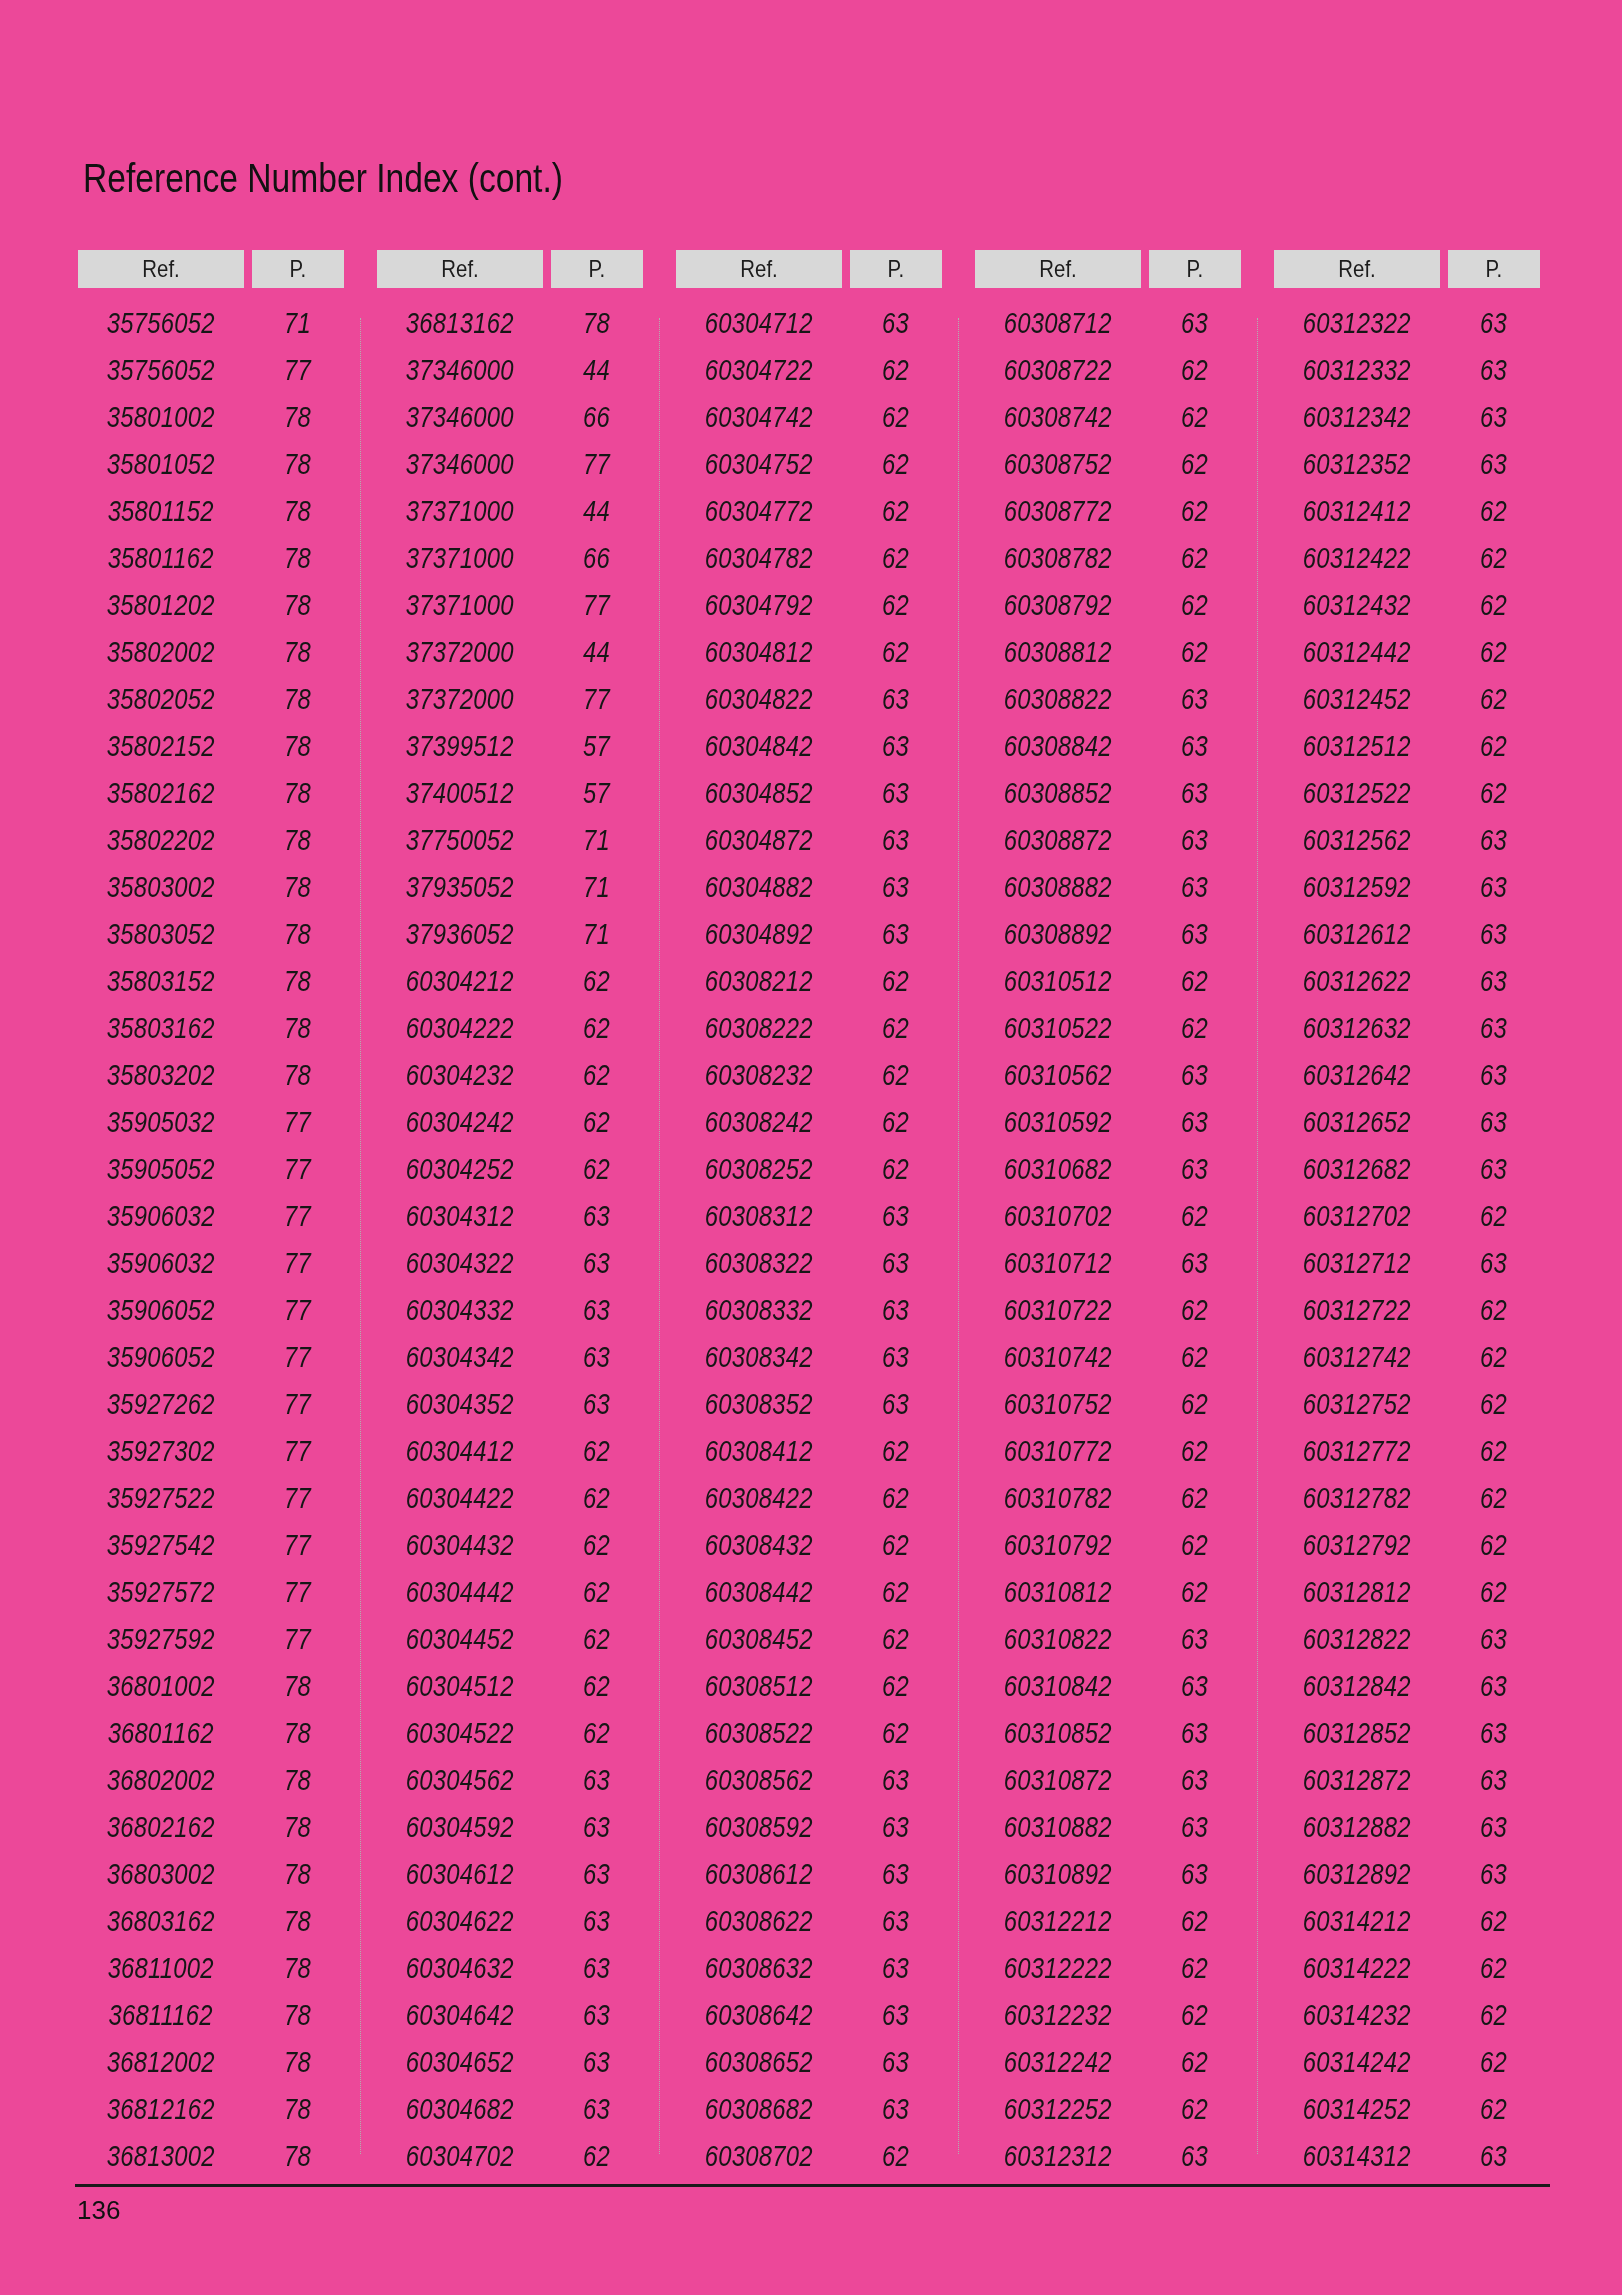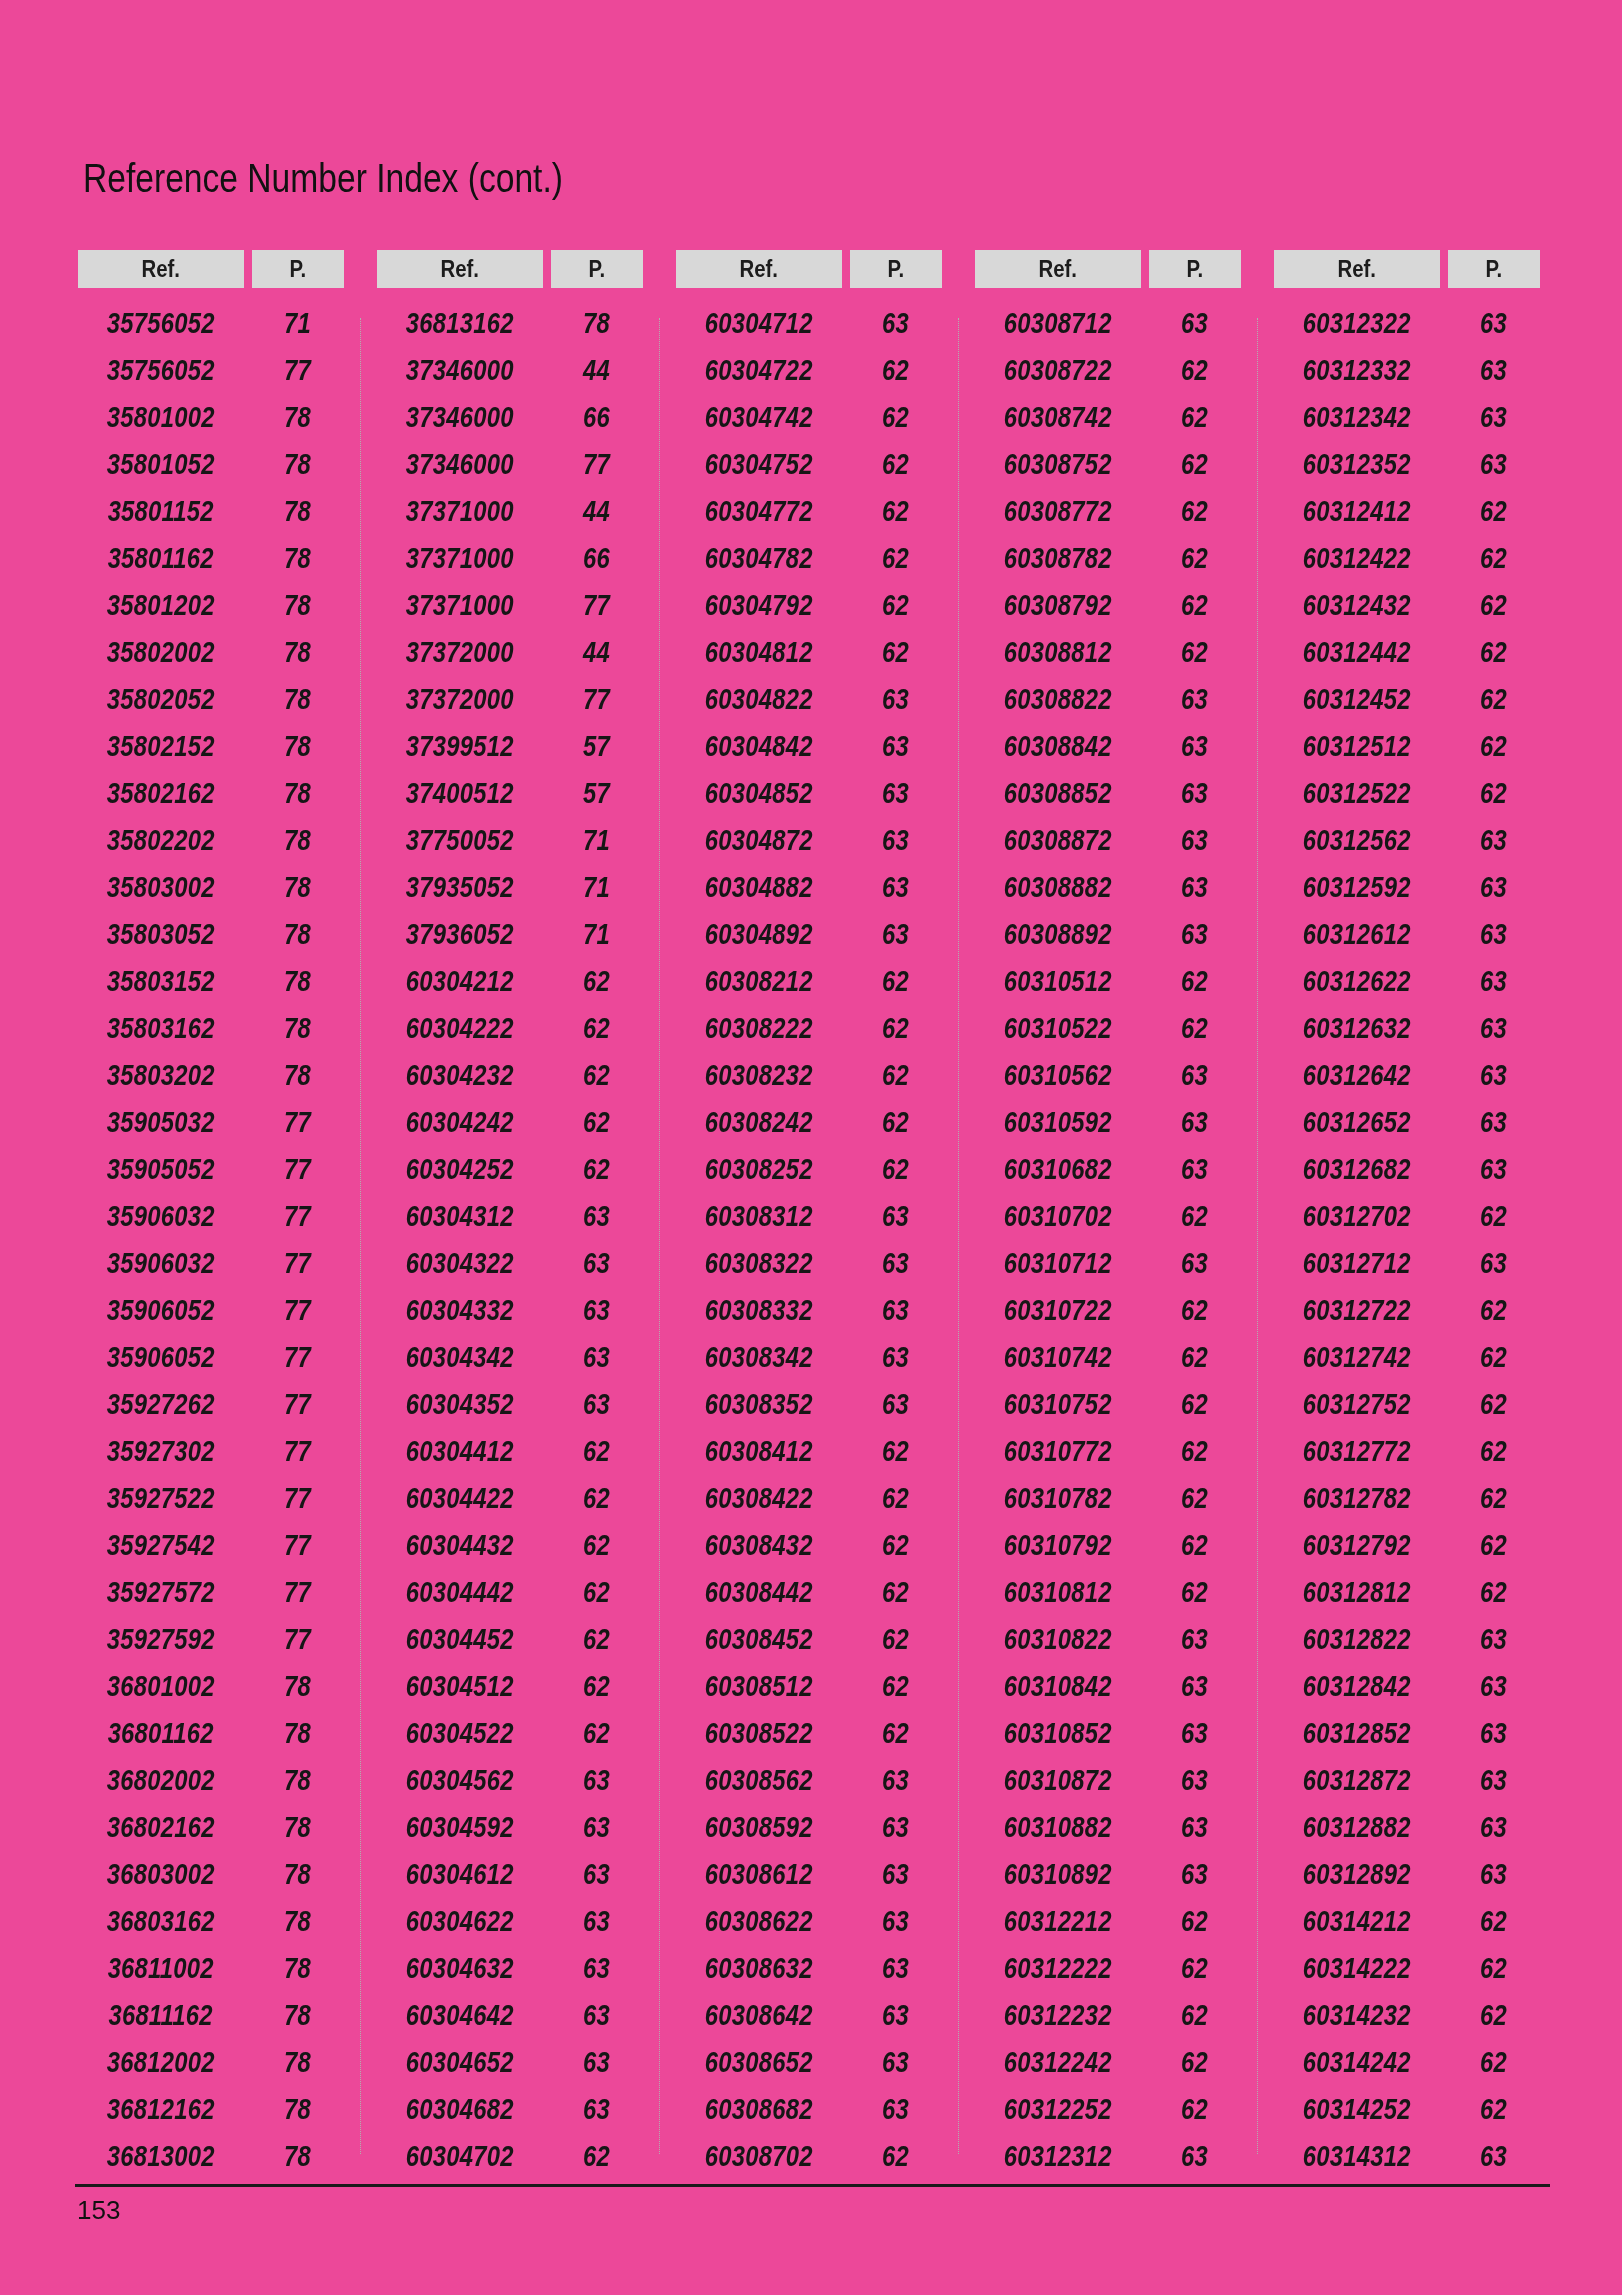--- a/index.html
+++ b/index.html
@@ -6,21 +6,21 @@
   .page{
     position:relative;width:1623px;height:2295px;background:#ec4899;
     font-family:"Liberation Sans", sans-serif;color:#161616;overflow:hidden;
     margin:0 auto;
   }
   .title{
     position:absolute;left:83px;top:158px;font-size:40px;font-weight:500;
     color:#111;white-space:nowrap;line-height:1;
   }
   .title .cond{display:inline-block;transform:scaleX(0.84);transform-origin:left center;}
-  .table-area{position:absolute;left:0;top:0;width:1623px;height:2295px;font-weight:bold;}
+  .table-area{position:absolute;left:0;top:0;width:1623px;height:2295px;}
   .group{position:absolute;top:250px;width:299px;height:1917px;}
   .hdr{
     position:absolute;top:0;height:38px;background:#d8d8d8;
     display:flex;align-items:center;justify-content:center;
     font-size:24px;color:#1c1c1c;
   }
   .hdr-ref{left:0;width:166px;}
   .hdr-p{left:174px;width:92px;}
   .hdr .cond{display:inline-block;transform:scaleX(0.85);}
   .rows{position:absolute;left:0;top:50px;width:299px;}
@@ -898,15 +898,15 @@
           </div>
         </div>
       </div>
       <div class="sep" style="left: 360px;"></div>
       <div class="sep" style="left: 659px;"></div>
       <div class="sep" style="left: 958px;"></div>
       <div class="sep" style="left: 1257px;"></div>
     </div>
 
   <div class="rule"></div>
-  <div class="pagenum">153</div>
+  <div class="pagenum">136</div>
 </div>
 
 
 </body></html>

